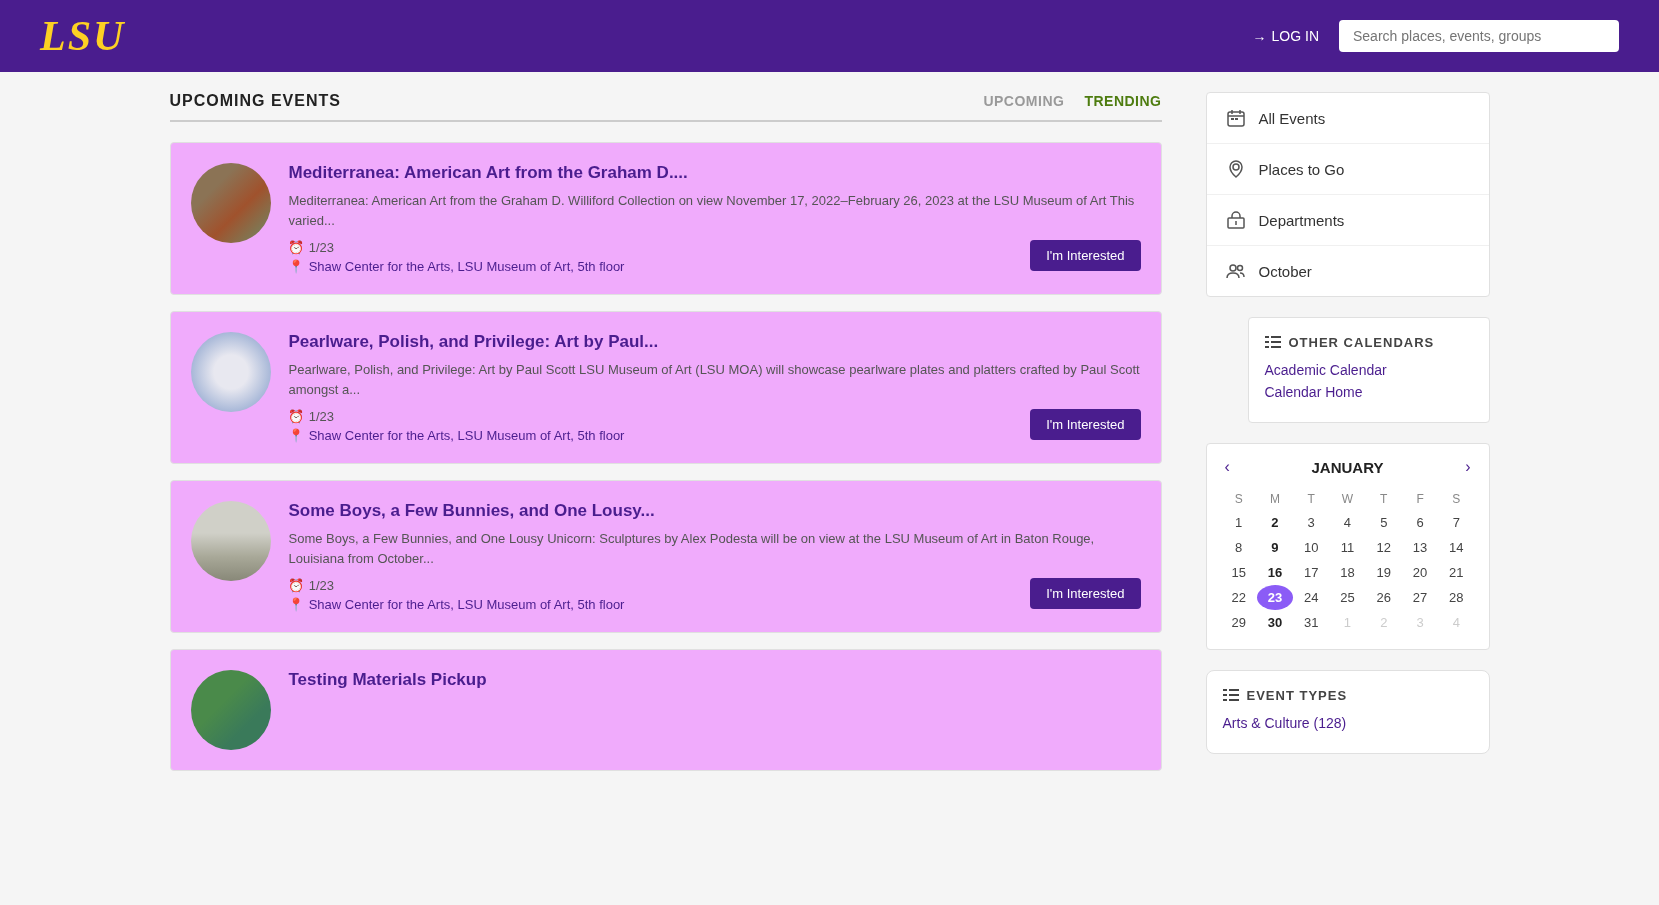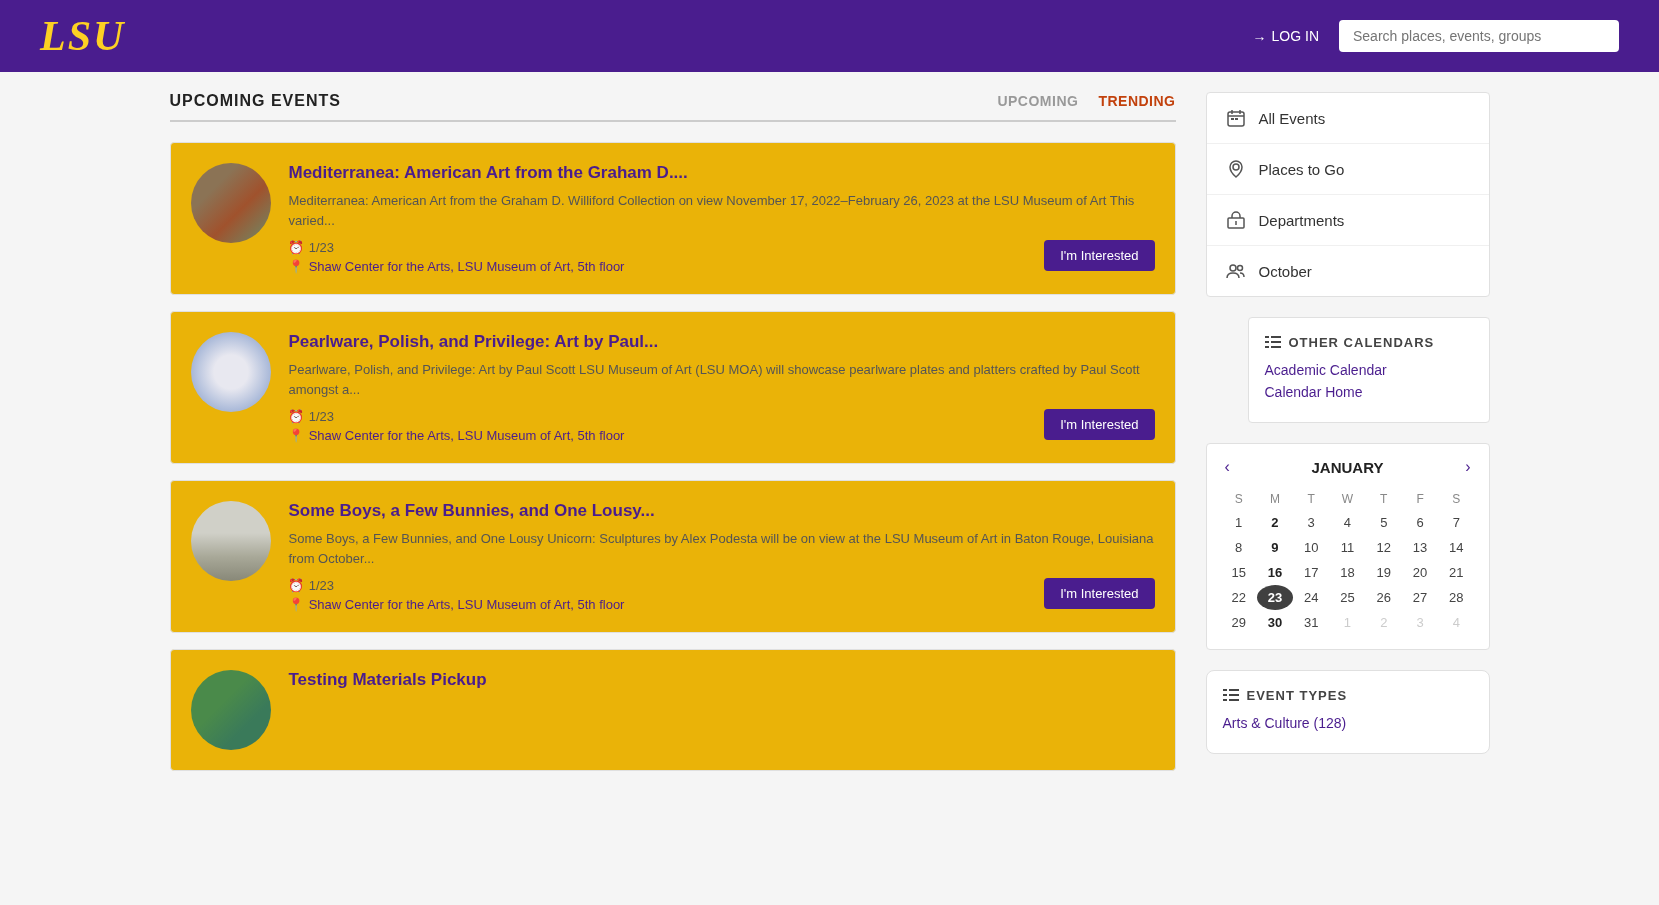--- a/index.html
+++ b/index.html
@@ -45,21 +45,21 @@
       background: white;
       color: #999;
     }
 
     
     .main-container {
       display: flex;
       max-width: 1400px;
       margin: 0 auto;
       padding: 20px 40px;
-      gap: 30px;
+      gap: 44px;
     }
 
     
     .content-area {
       flex: 1;
     }
 
     
     .page-header {
       display: flex;
@@ -80,26 +80,26 @@
       gap: 20px;
       font-size: 14px;
     }
     .view-tab {
       color: #999;
       cursor: pointer;
       font-weight: 600;
       letter-spacing: 0.5px;
     }
     .view-tab.active {
-      color: #c2410c;
+      color: #4d7c0f;
     }
 
     
     .event-card {
-      background: #eab308;
+      background: #f0abfc;
       border: 1px solid #e0e0e0;
       border-radius: 4px;
       padding: 20px;
       margin-bottom: 16px;
       display: flex;
       gap: 18px;
       align-items: flex-start;
     }
     .event-thumbnail {
       width: 80px;
@@ -279,21 +279,21 @@
       font-weight: normal;
     }
     .cal-grid td {
       text-align: center;
       font-size: 13px;
       color: #444;
       padding: 5px 0;
       cursor: pointer;
     }
     .cal-grid td.today {
-      background: #404040;
+      background: #8b5cf6;
       color: white;
       border-radius: 50%;
       font-weight: bold;
     }
     .cal-grid td.other-month {
       color: #ccc;
     }
     .cal-grid td.bold {
       font-weight: bold;
       color: #222;

